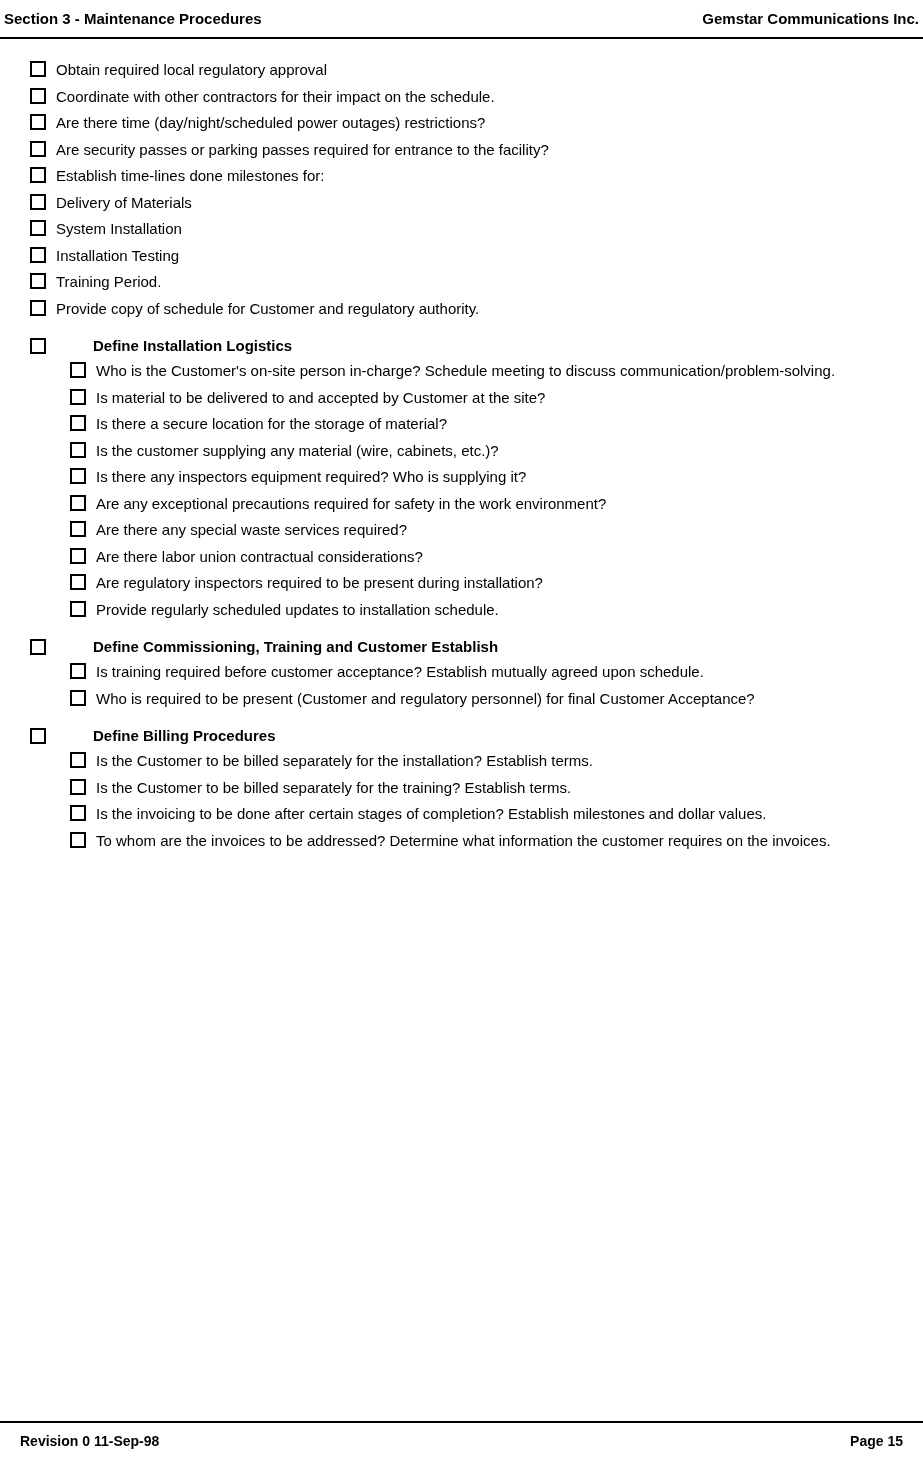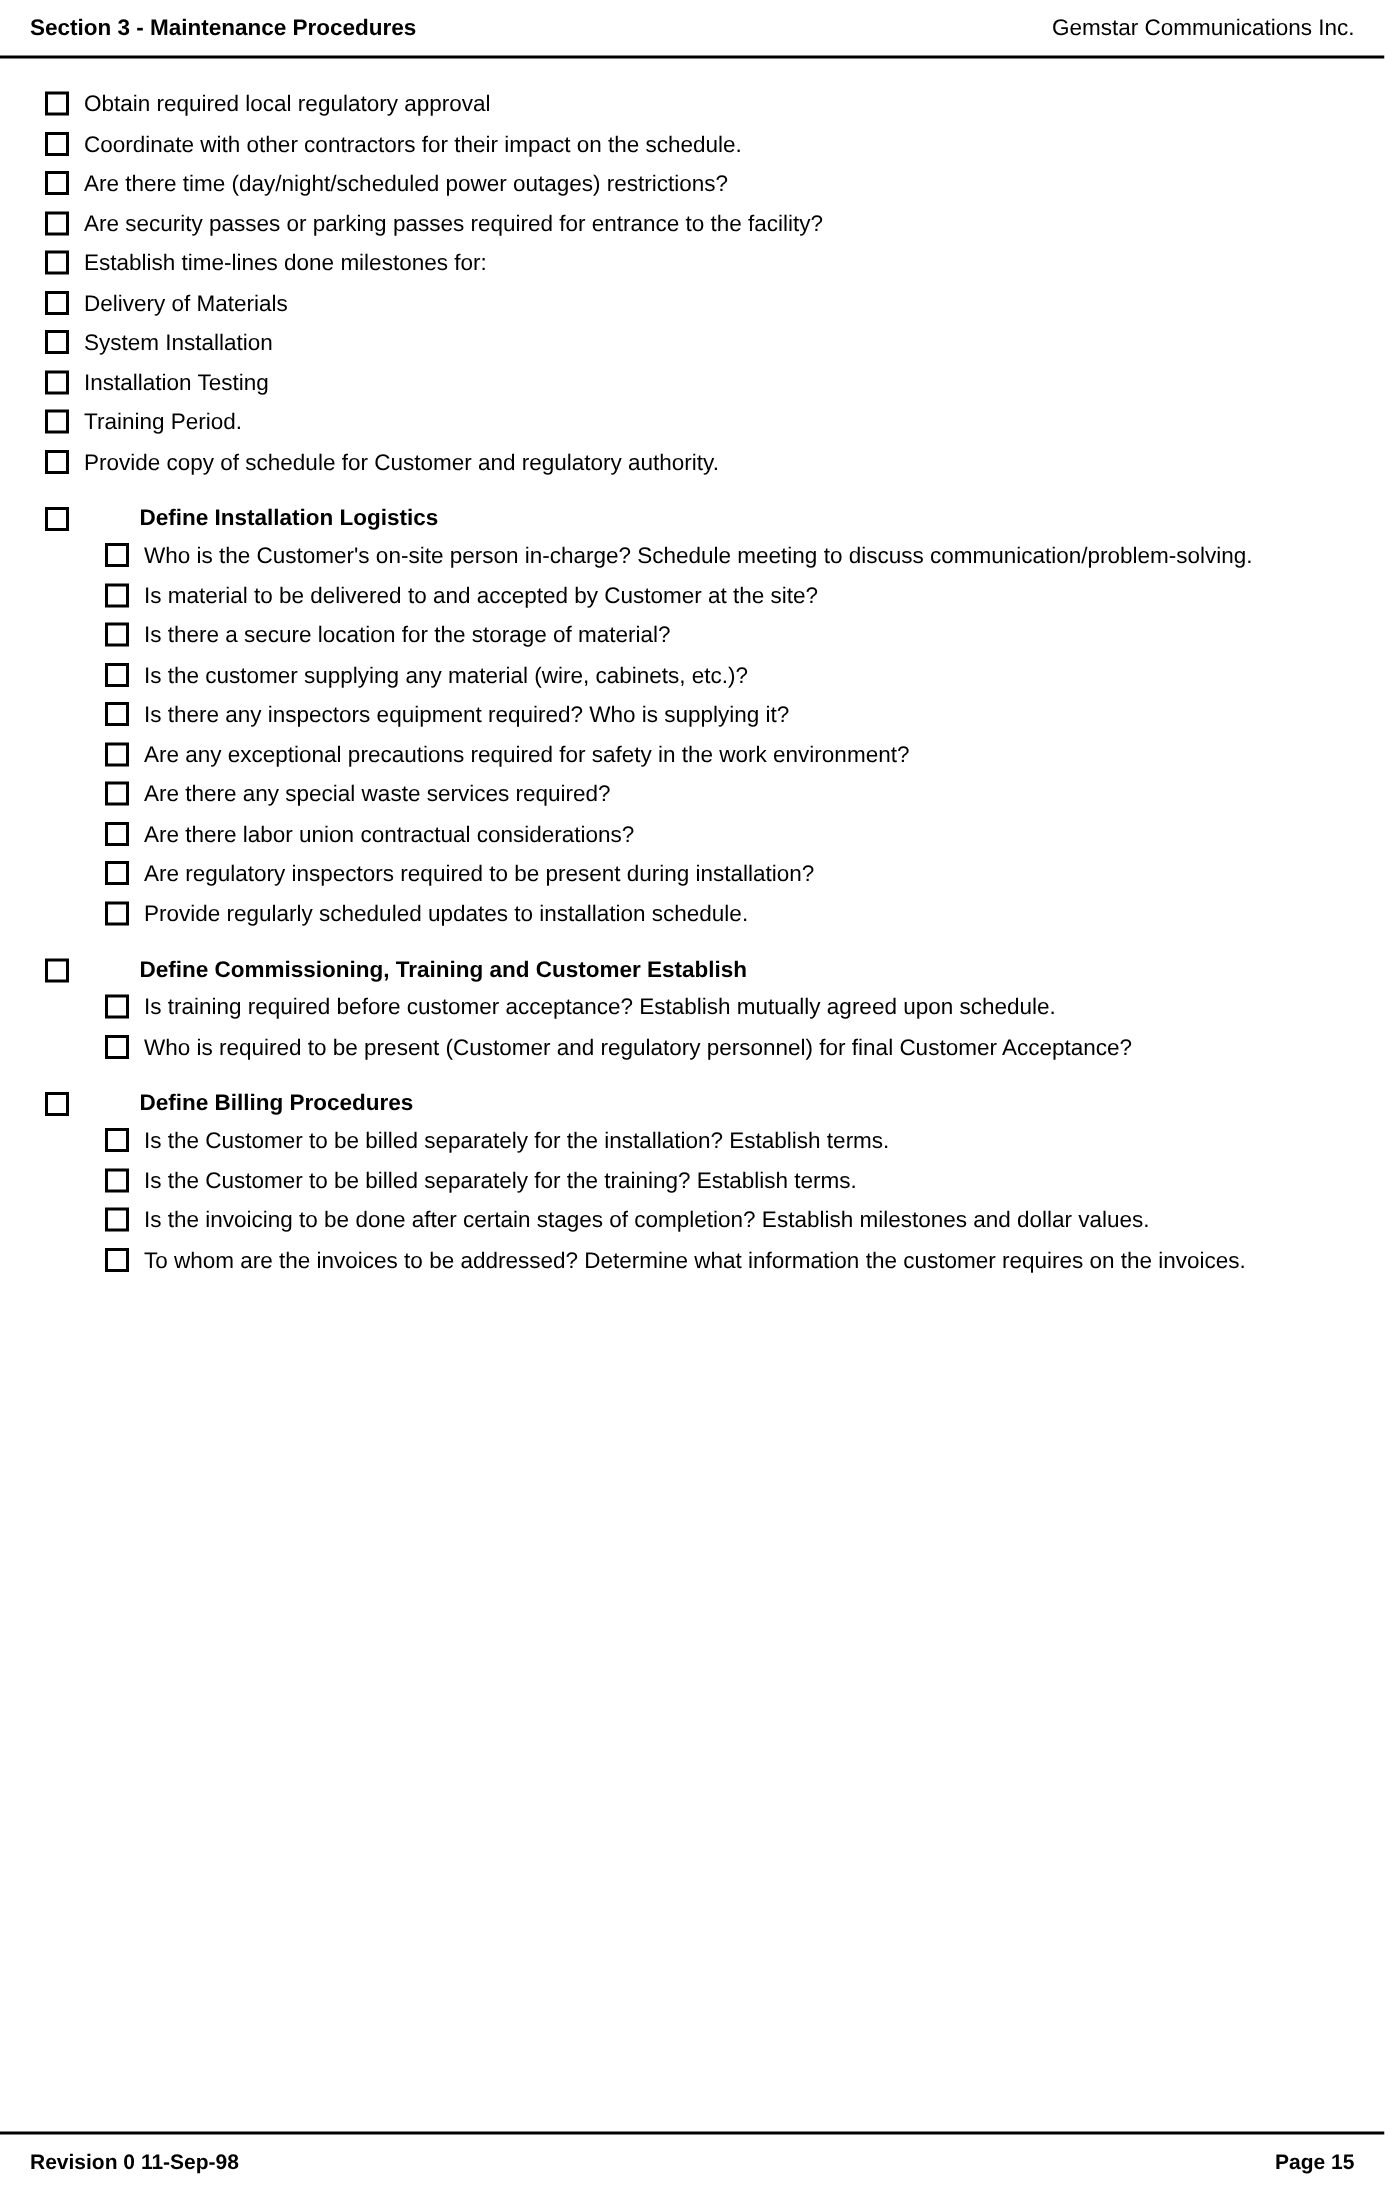--- a/index.html
+++ b/index.html
@@ -23,33 +23,33 @@
       padding: 0;
       position: relative;
       display: flex;
       flex-direction: column;
     }
 
     .header {
       display: flex;
       justify-content: space-between;
       align-items: center;
-      padding: 10px 20px;
+      padding: 10px 4px;
       border-bottom: 2px solid #000;
       margin-bottom: 10px;
     }
 
     .header-left {
       font-size: 15px;
       font-weight: bold;
     }
 
     .header-right {
       font-size: 15px;
-      font-weight: normal;
+      font-weight: bold;
     }
 
     .content {
       padding: 10px 30px 20px 30px;
       flex: 1;
     }
 
     .footer {
       display: flex;
       justify-content: space-between;

